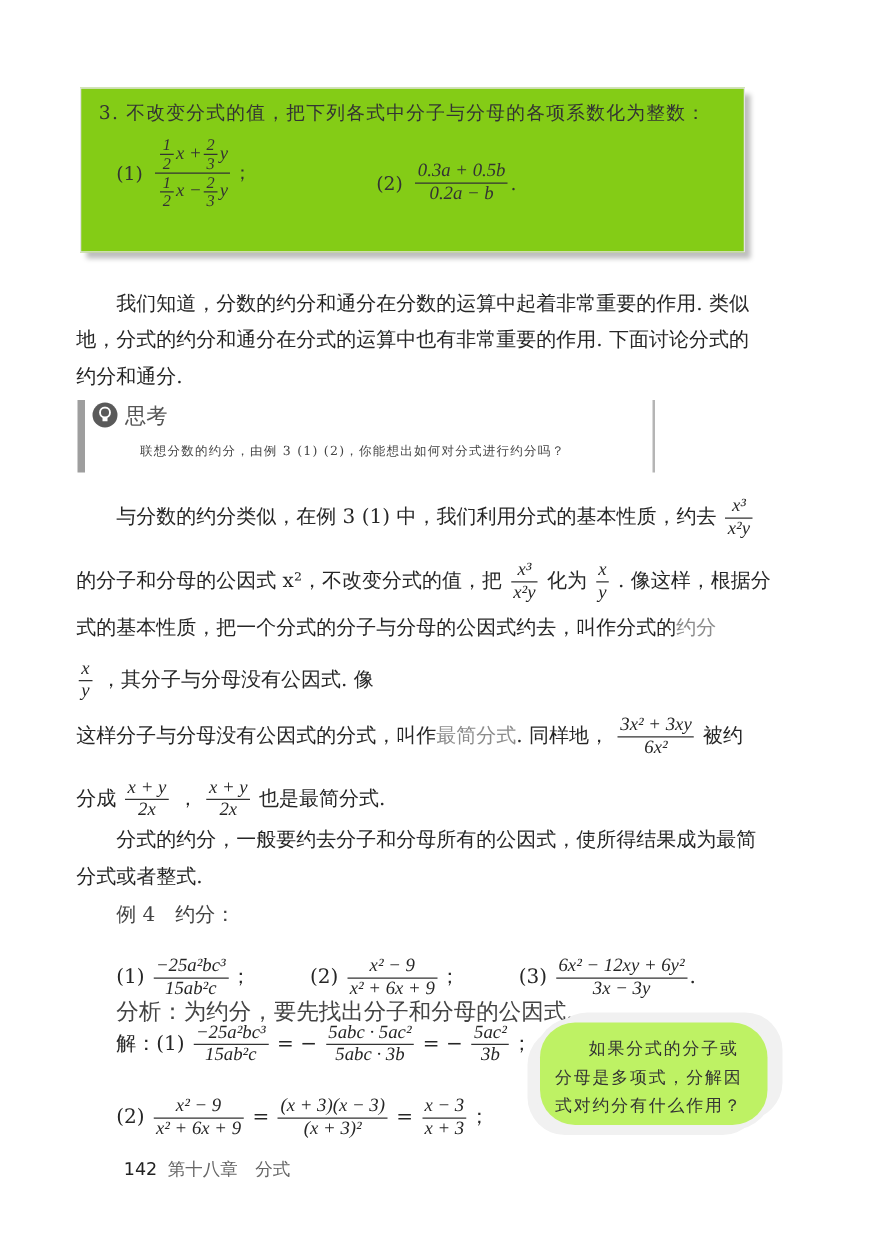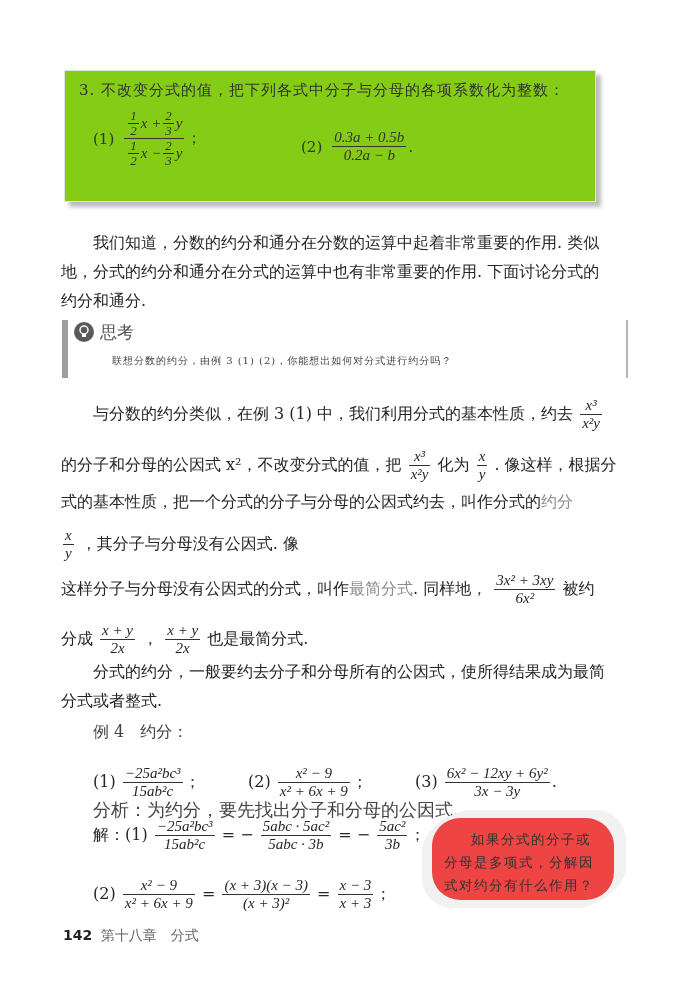--- a/index.html
+++ b/index.html
@@ -18,37 +18,37 @@
   
   .exercise-box {
     position: absolute; left: 64px; top: 70px; width: 530px; height: 130px;
     background: #84cc16; border: 1px solid #e4e4e4;
     box-shadow: 5px 5px 4px #bdbdbd;
   }
   .exercise-box .title { position: absolute; left: 14px; top: 10px; font-size: 15px; letter-spacing: 1px; color: #333; }
   .exercise-box .item { position: absolute; font-size: 15px; color: #333; display: flex; align-items: center; }
 
   
-  .think-box { position: absolute; left: 62px; top: 320px; width: 566px; height: 58px; }
+  .think-box { position: absolute; left: 62px; top: 320px; width: 462px; height: 58px; }
   .think-box .lbar { position: absolute; left: 0; top: 0; width: 6px; height: 58px; background: #9e9e9e; }
   .think-box .rbar { position: absolute; right: 0; top: 0; width: 2px; height: 58px; background: #b5b5b5; }
   .think-icon { position: absolute; left: 12px; top: 2px; width: 20px; height: 20px; border-radius: 50%; background: #5a5a5a; display:flex; align-items:center; justify-content:center; }
   .think-title { position: absolute; left: 38px; top: 1px; font-size: 17px; color: #555; font-family: "DejaVu Sans", sans-serif; }
   .think-text { position: absolute; left: 50px; top: 34px; font-size: 10px; color: #444; letter-spacing: 1px; }
 
   
   .cloud {
     position: absolute; left: 432px; top: 818px; width: 182px; height: 82px;
-    background: #ef4444; border-radius: 28px;
+    background: #bef264; border-radius: 28px;
     box-shadow: 0 0 0 4px #f1f1f1, 10px -6px 0 2px #f1f1f1, -8px 6px 0 2px #f1f1f1;
   }
   .cloud .txt { position: absolute; left: 12px; top: 10px; width: 160px; font-size: 13.5px; line-height: 23px; color: #333; letter-spacing: 1.5px; text-indent: 2em; }
 
   .footer { position: absolute; left: 63px; top: 927px; font-size: 14px; color: #444; }
-  .footer .pg { font-family: "DejaVu Sans", sans-serif; font-weight: bold; color: #222; margin-right: 4px; }
+  .footer .pg { font-family: "DejaVu Sans", sans-serif; font-weight: normal; color: #222; margin-right: 4px; margin-left: 36px; }
   .footer .ch { color: #666; }
 </style>
 </head>
 <body>
 
 <div class="exercise-box">
   <div class="title">3. 不改变分式的值，把下列各式中分子与分母的各项系数化为整数：</div>
   <div class="item" style="left:28px; top:38px;">
     <span style="margin-right:8px;">(1)</span>
     <span class="frac">

